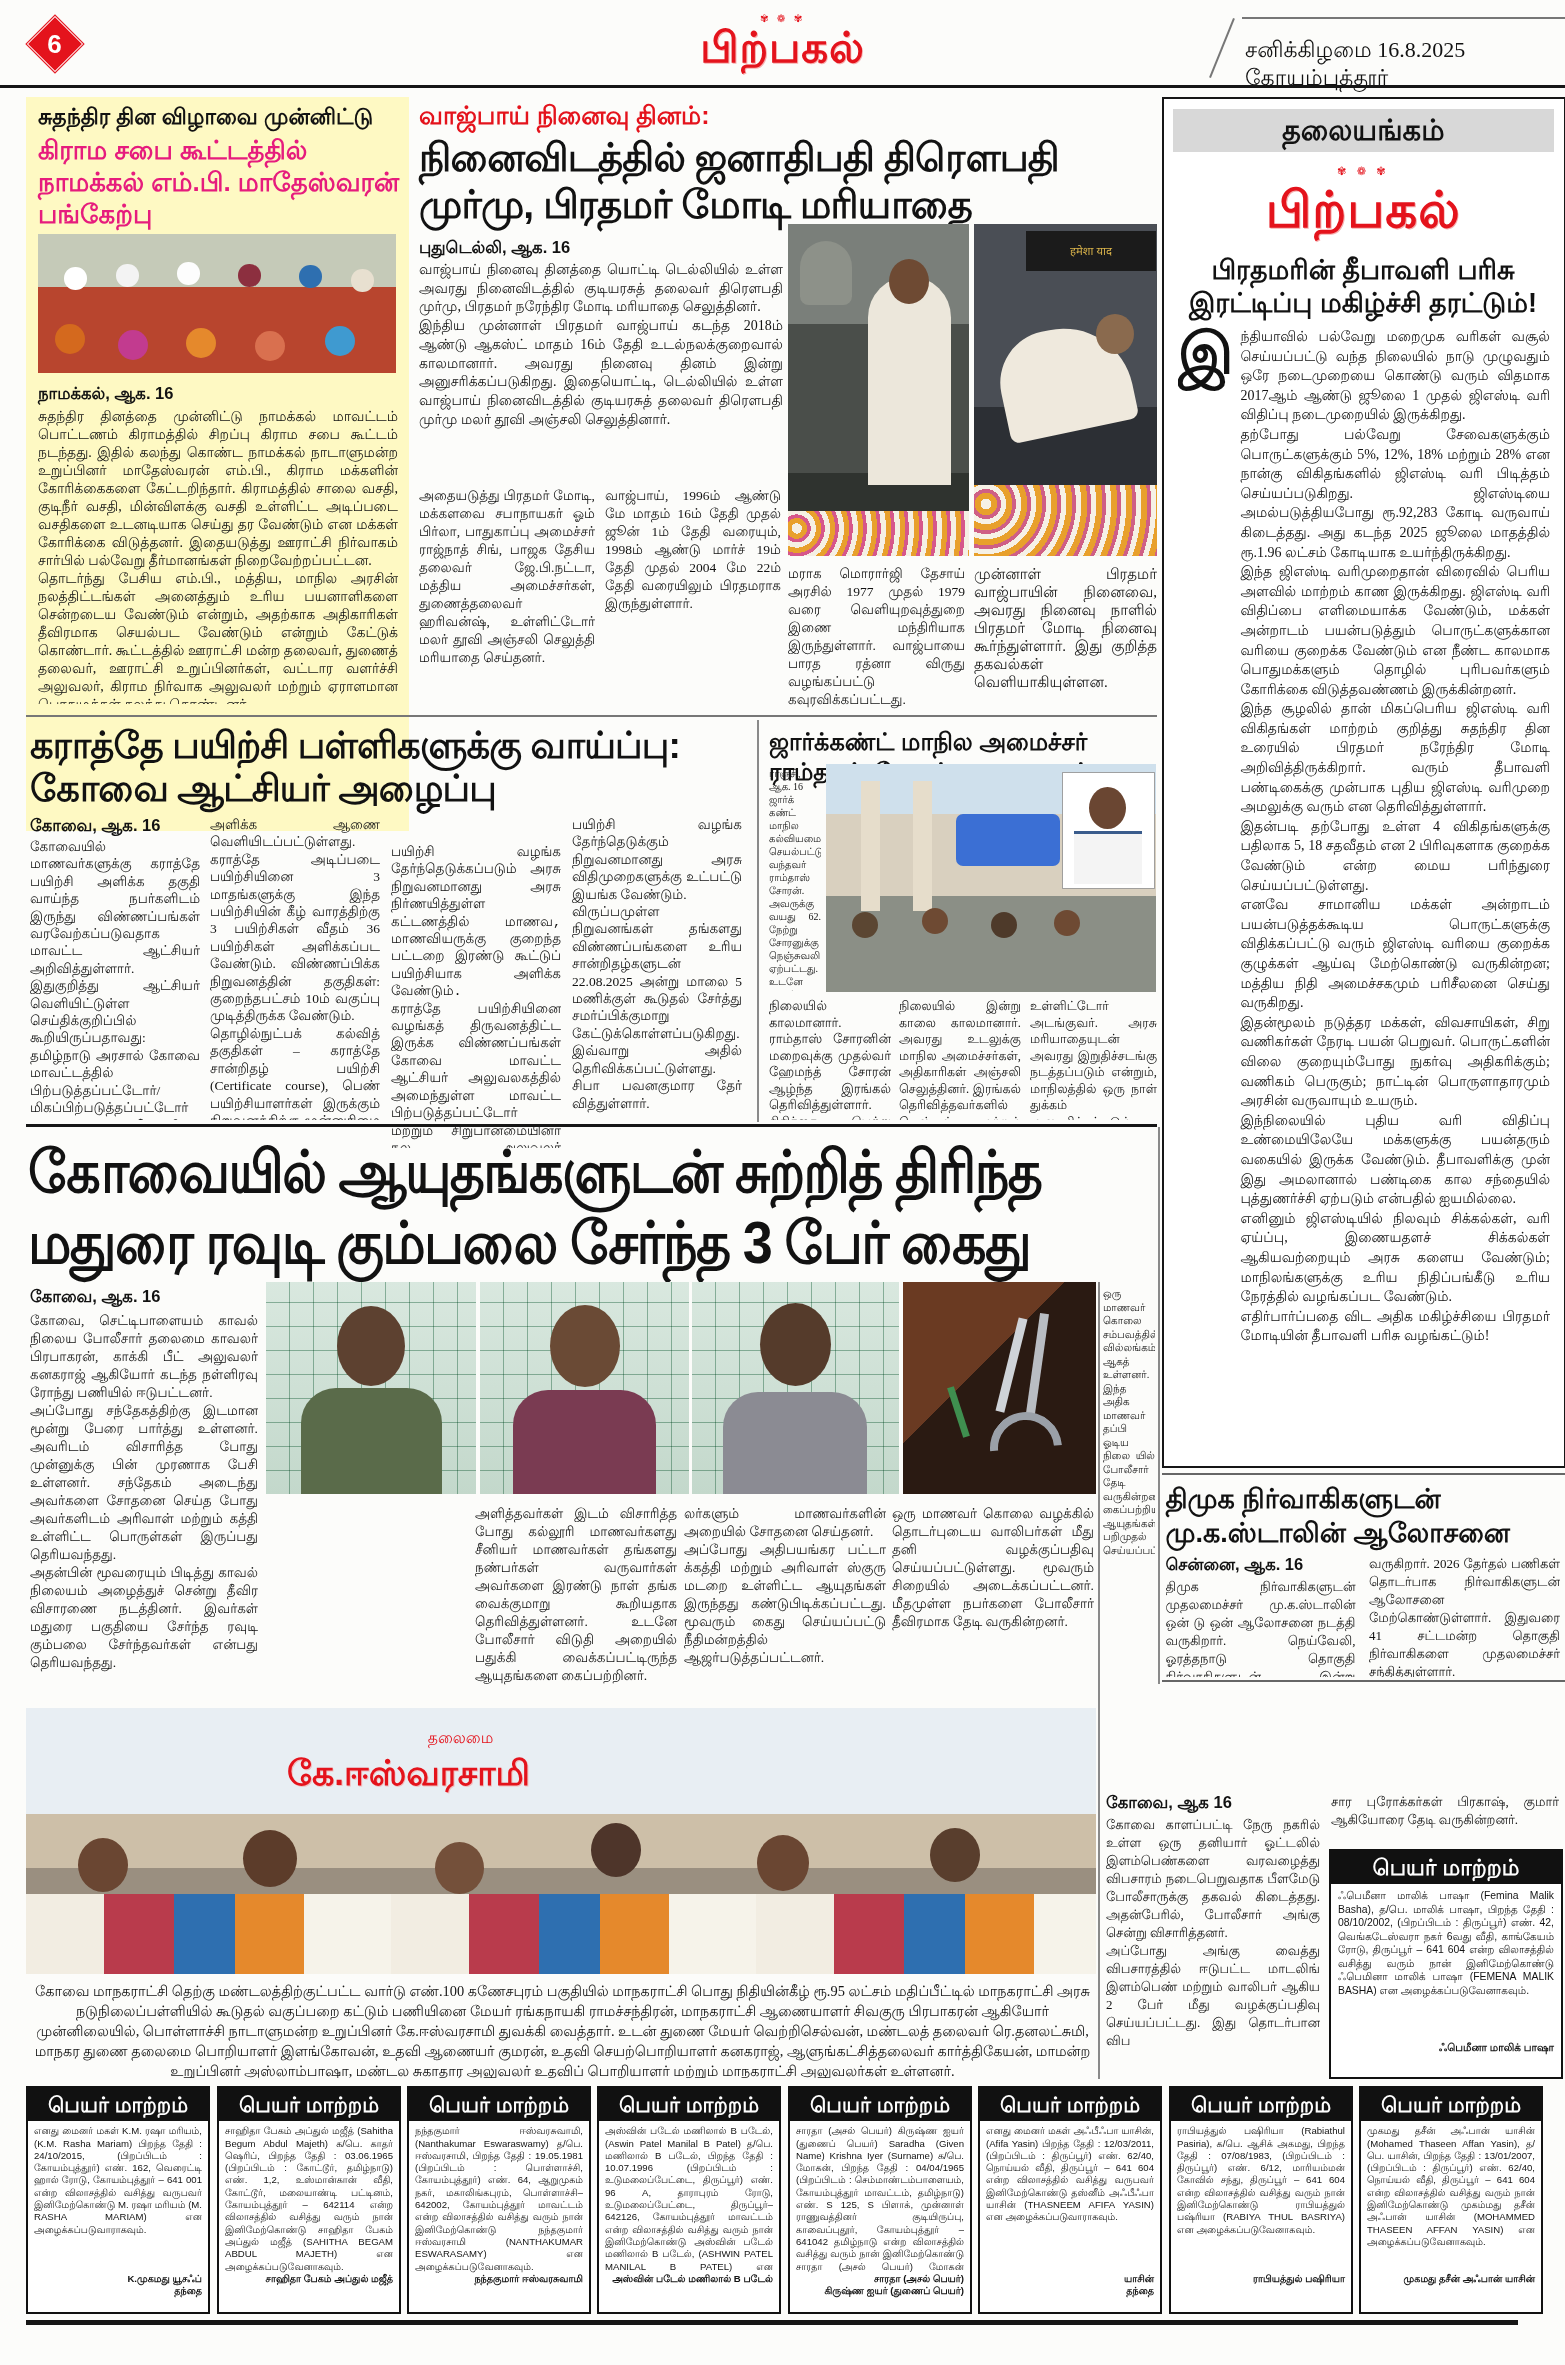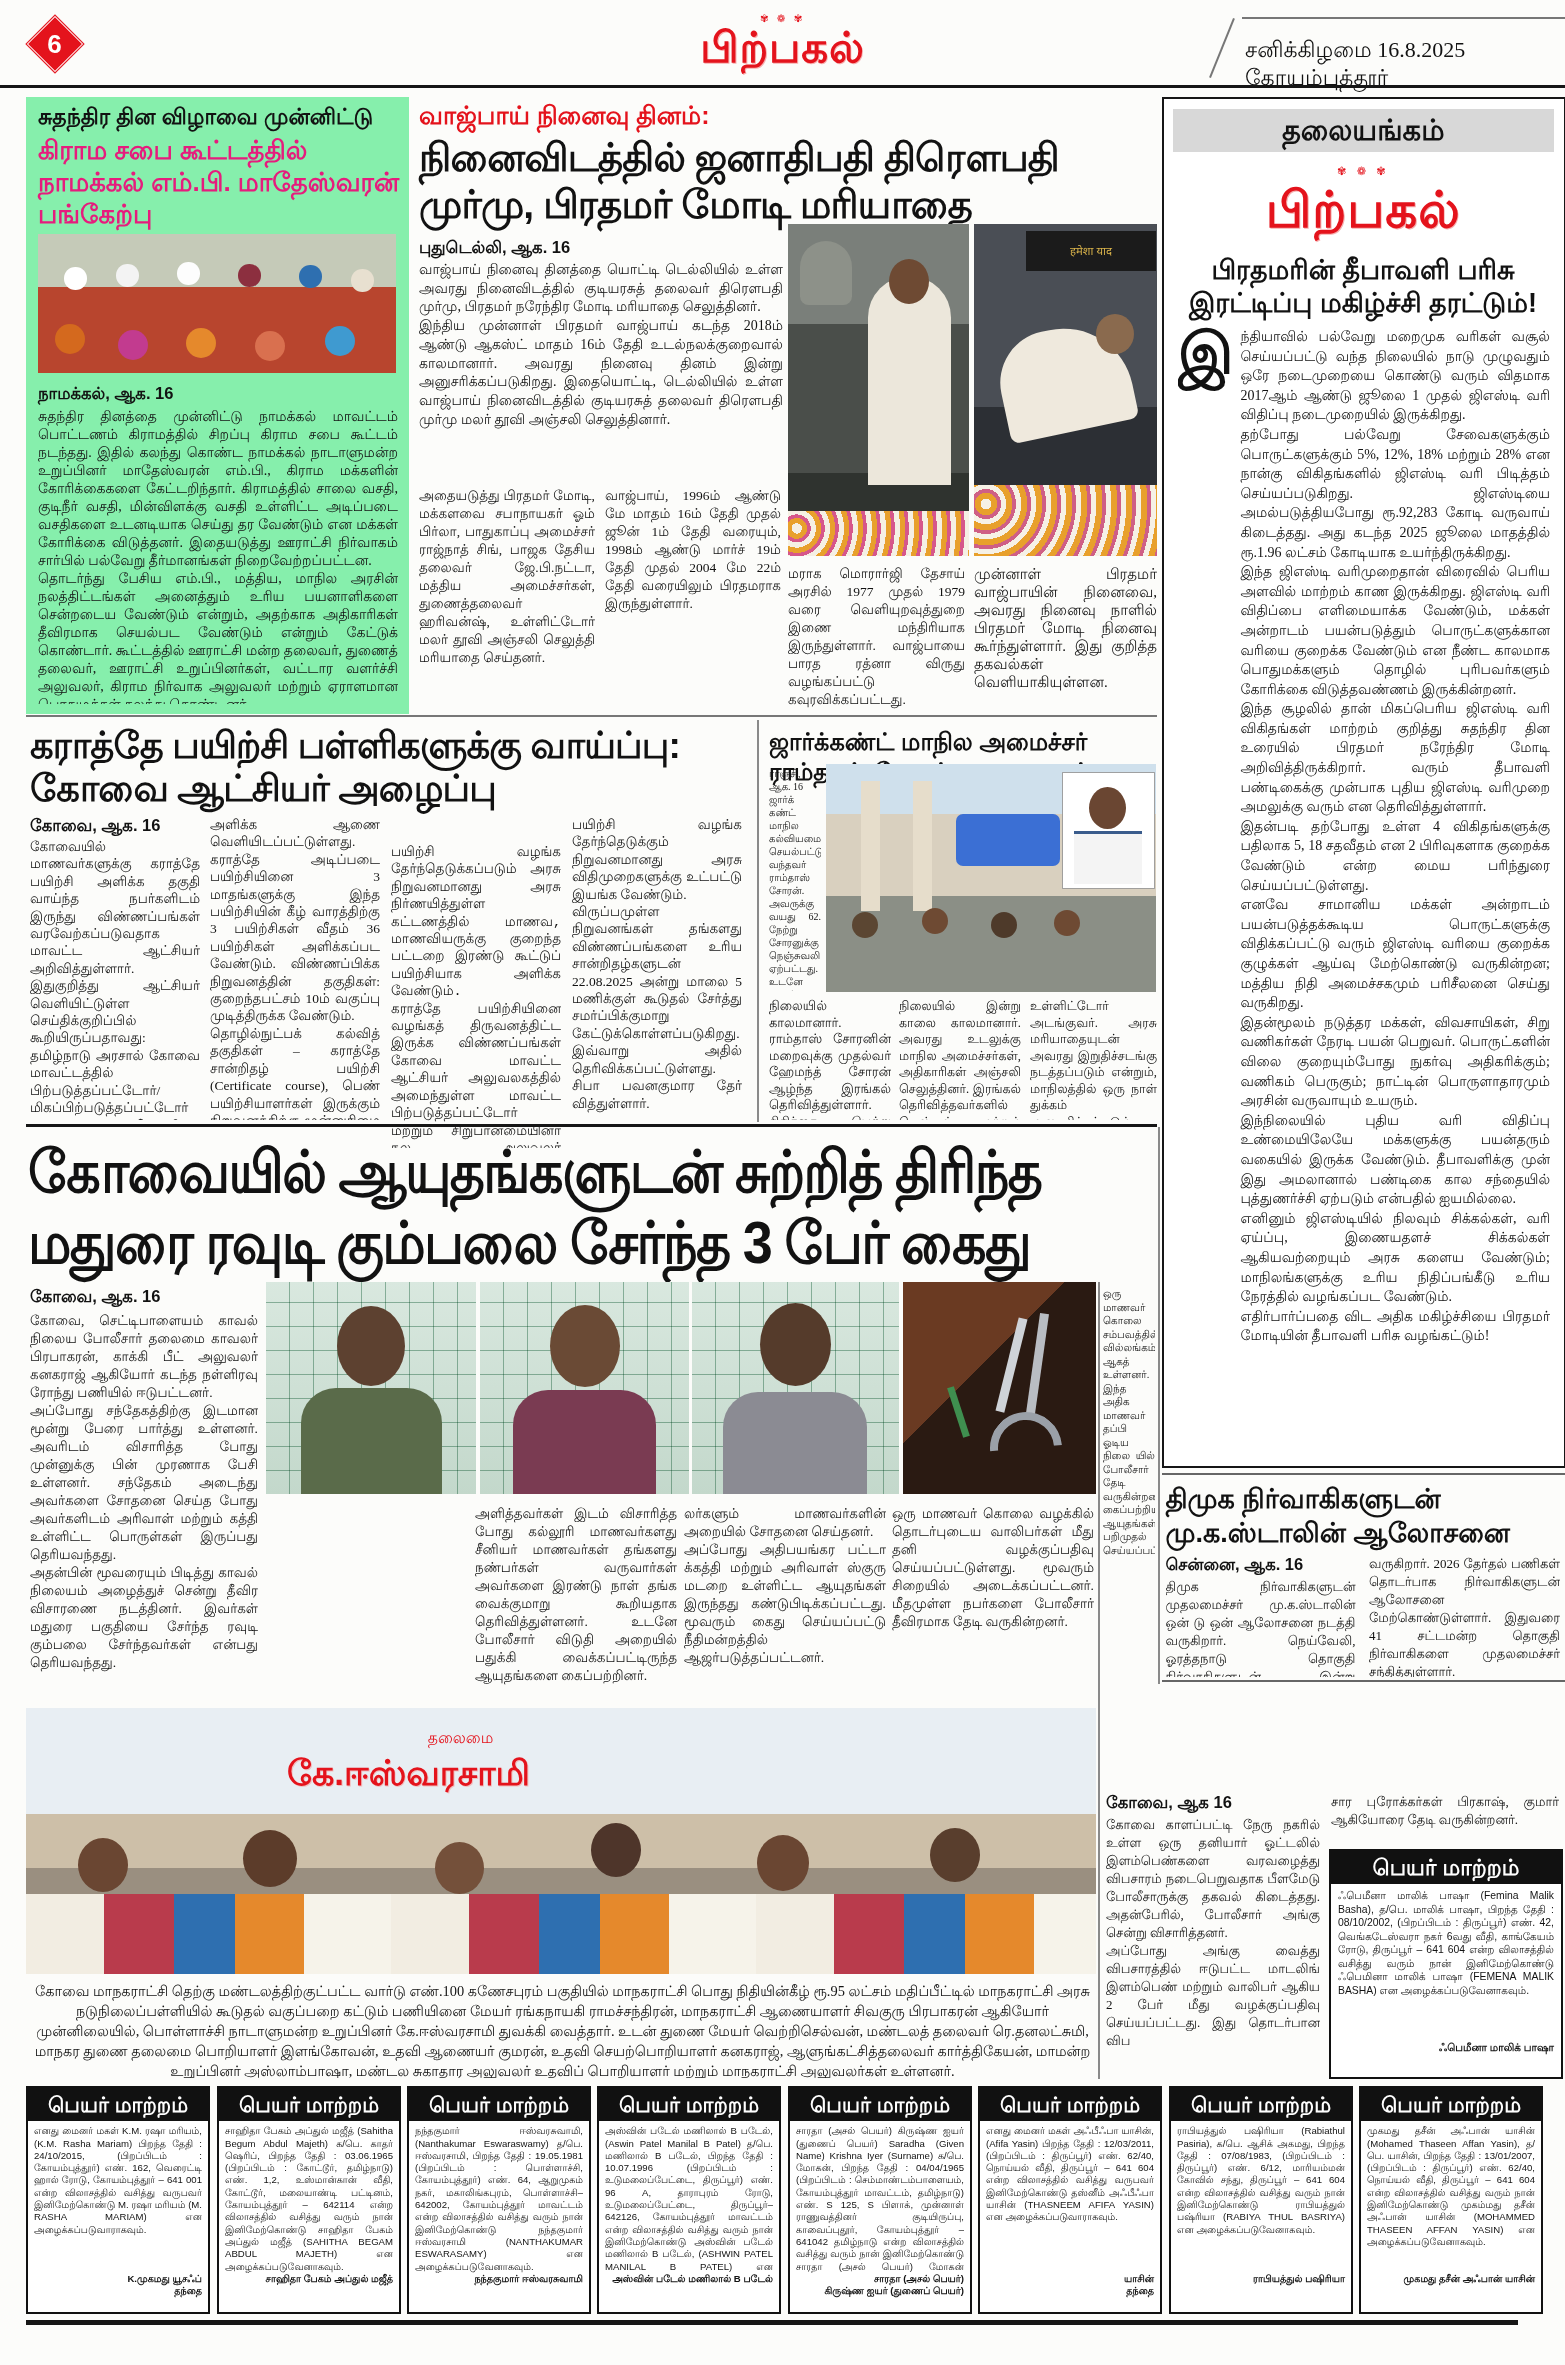--- a/index.html
+++ b/index.html
@@ -38,21 +38,21 @@
   </div>
   <div class="abs ctr" style="left:574px;top:12px;width:417px;">
     <div class="red" style="font-size:10.4px;letter-spacing:2.6px;">✾ ❁ ✾</div>
     <div class="masthead" style="font-size:42px;">பிற்பகல்</div>
   </div>
   <div class="abs rule" style="left:1221px;top:15.7px;width:1.7px;height:64px;transform:rotate(22deg);"></div>
   <div class="abs rule" style="left:1242px;top:17.4px;width:324px;height:1.7px;"></div>
   <div class="abs" style="left:1245px;top:37px;width:313px;font-size:22px;font-family:'Liberation Serif',serif;">சனிக்கிழமை 16.8.2025 கோயம்புத்தூர்</div>
   <div class="abs rule-dark" style="left:0;top:85px;width:1565px;height:2.6px;"></div>
 
-  <div class="abs" style="left:26px;top:97px;width:383px;height:617px;background:#86efac;">
+  <div class="abs" style="left:26px;top:97px;width:383px;height:734px;background:#fef9c3;">
     <div class="abs" style="left:12px;top:7px;width:360px;font-size:22px;font-weight:600;">சுதந்திர தின விழாவை முன்னிட்டு</div>
     <div class="abs bold" style="left:12px;top:37px;width:362px;font-size:26px;line-height:32px;color:#e61c7d;">கிராம சபை கூட்டத்தில் நாமக்கல் எம்.பி. மாதேஸ்வரன் பங்கேற்பு</div>
     <div class="abs photo" style="left:12px;top:137px;width:358px;height:139px;background:linear-gradient(#c5cab8 0 38%,#b8452e 38% 100%);">
       <div class="head-circle" style="left:26px;top:33px;width:22.6px;height:22.6px;background:#fff;"></div>
       <div class="head-circle" style="left:78px;top:30px;width:22.6px;height:22.6px;background:#f3f3f3;"></div>
       <div class="head-circle" style="left:139px;top:28px;width:22.6px;height:22.6px;background:#fdfdfd;"></div>
       <div class="head-circle" style="left:200px;top:30px;width:22.6px;height:22.6px;background:#8c2f3f;"></div>
       <div class="head-circle" style="left:261px;top:31px;width:22.6px;height:22.6px;background:#2e6fb0;"></div>
       <div class="head-circle" style="left:313px;top:35px;width:22.6px;height:22.6px;background:#e8e0d0;"></div>
       <div class="head-circle" style="left:17.4px;top:90px;width:30px;height:30px;background:#d4691e;"></div>

